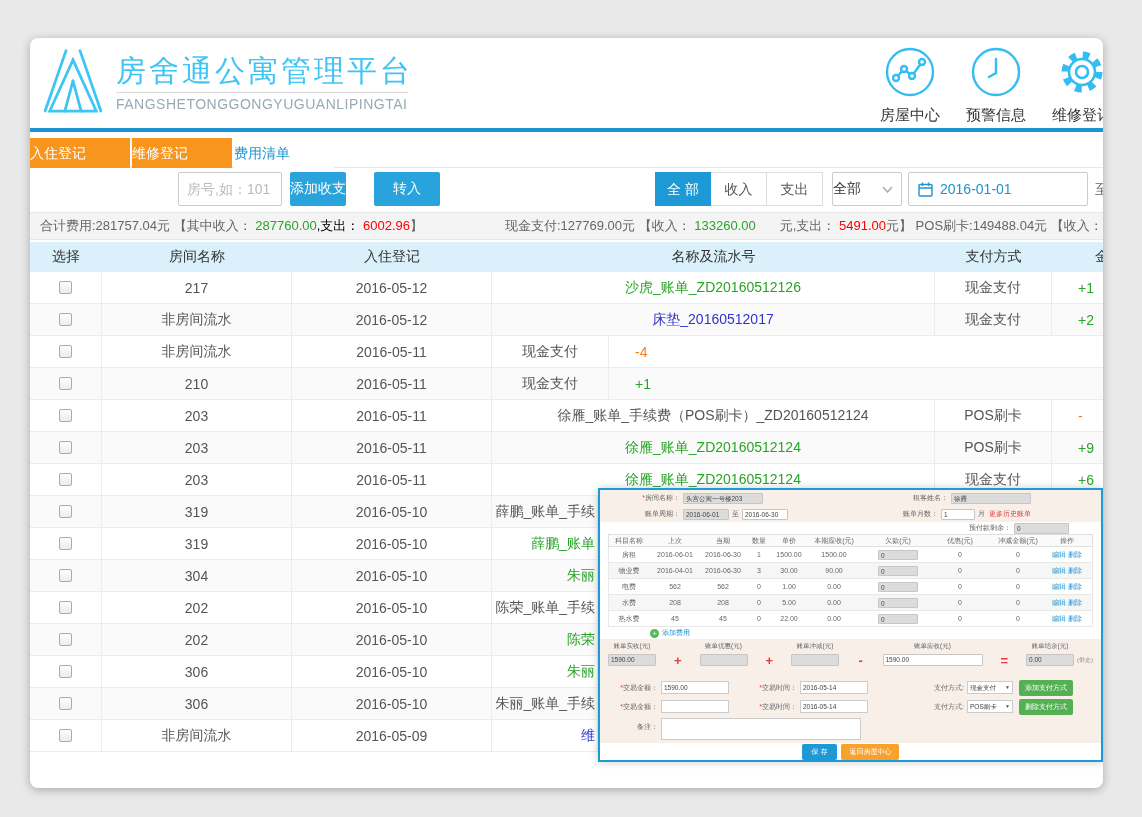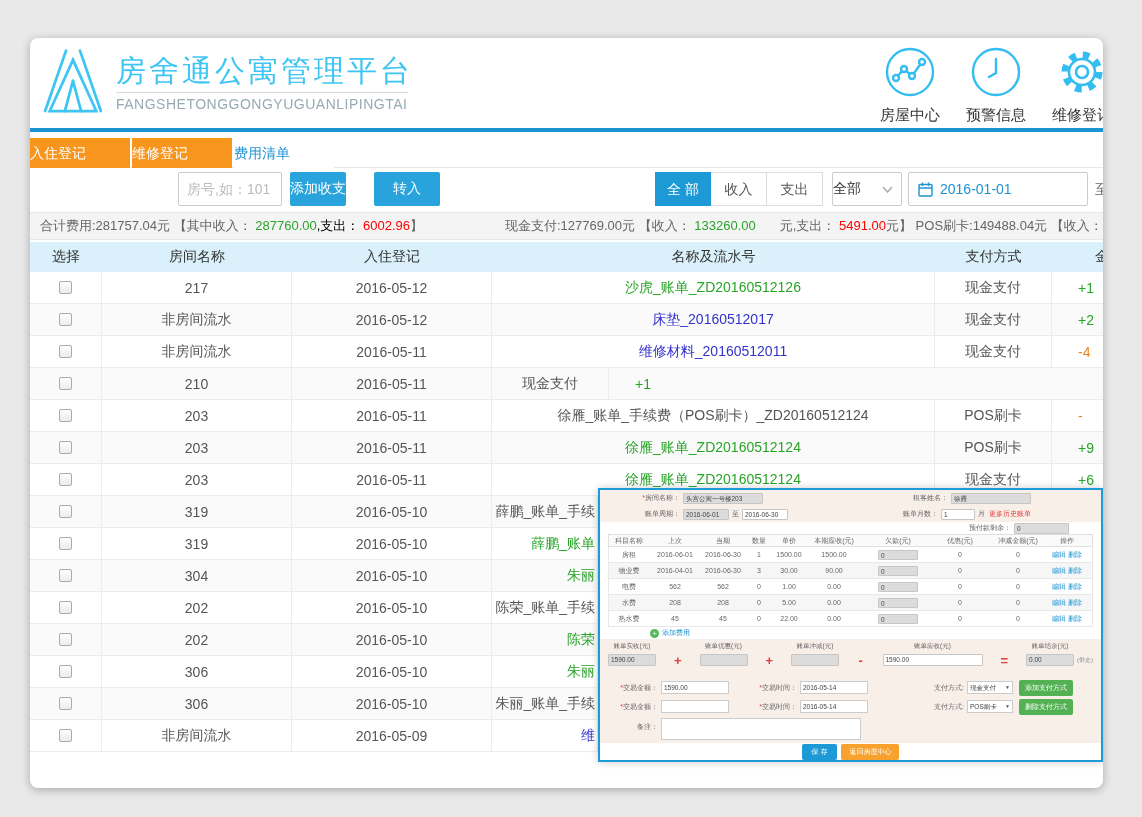--- a/index.html
+++ b/index.html
@@ -259,23 +259,20 @@
     <div class="td c5">现金支付</div>
     <div class="td c6 am-green">+2</div>
   </div>
 
   <div class="trow">
     <div class="td c1">
           <span class="cb"></span>
         </div>
     <div class="td c2">非房间流水</div>
     <div class="td c3">2016-05-11</div>
-    <div class="td c4">
-          <span class="rname ln-blue">维修材料_20160512011</span>
-        </div>
     <div class="td c5">现金支付</div>
     <div class="td c6 am-orange">-4</div>
   </div>
 
   <div class="trow alt">
     <div class="td c1">
           <span class="cb"></span>
         </div>
     <div class="td c2">210</div>
     <div class="td c3">2016-05-11</div>

